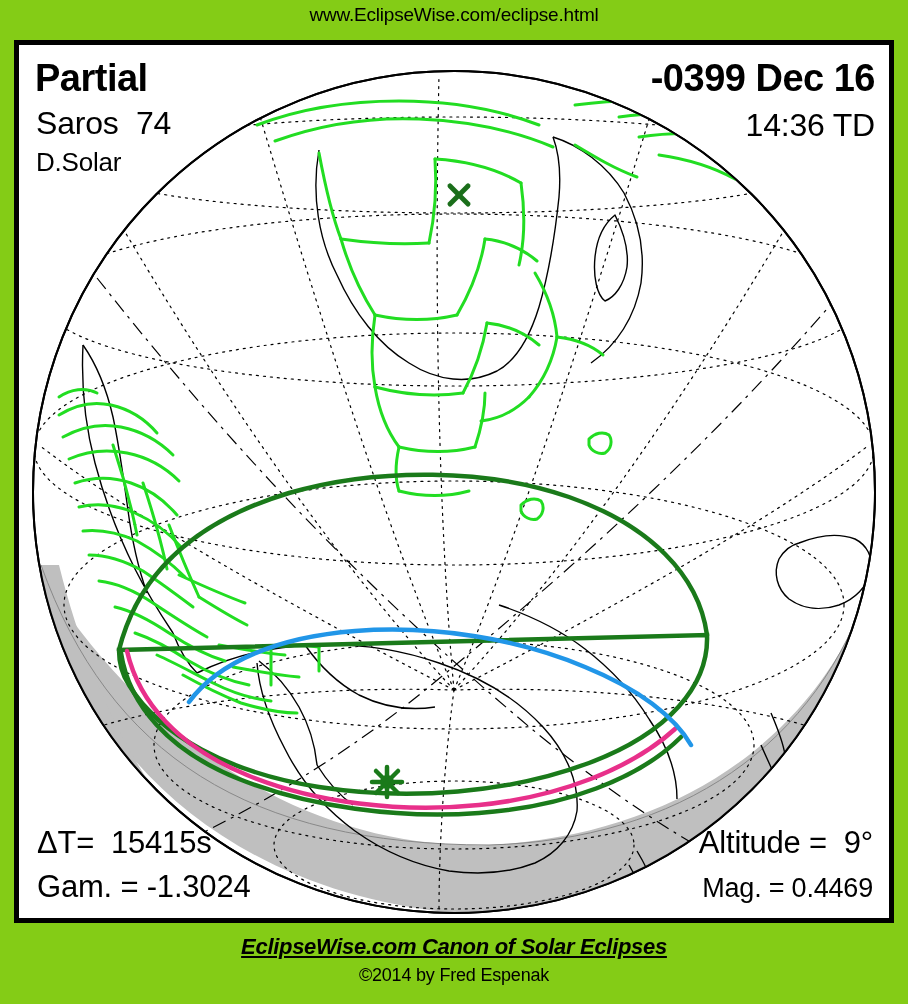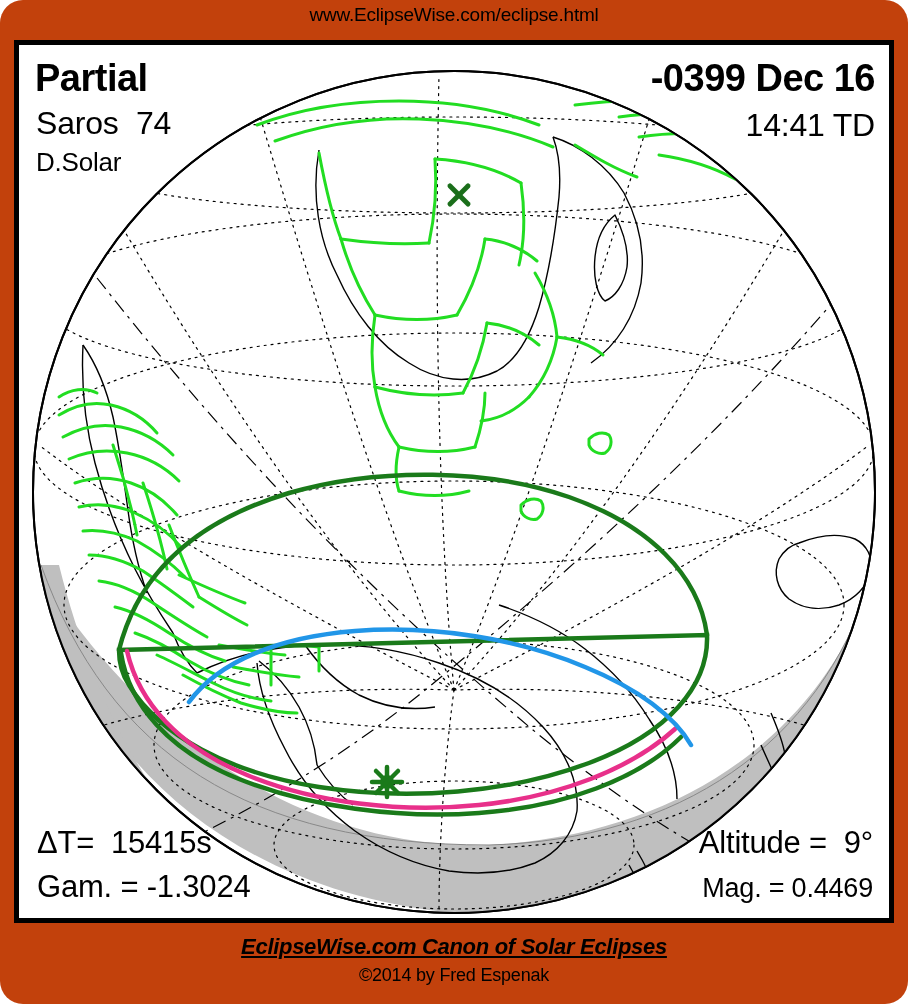--- a/index.html
+++ b/index.html
@@ -13,22 +13,21 @@
     height: 1004px;
     font-family: "Liberation Sans", sans-serif;
     color: #000000;
     overflow: hidden;
     position: relative;
   }
   #page {
     position: relative;
     width: 908px;
     height: 1004px;
-    background: #c2410c;
-    border-radius: 23px;
+    background: #84cc16;
   }
 
   
   .url-line {
     position: absolute;
     top: 4px;
     left: 0;
     width: 908px;
     text-align: center;
     font-size: 19px;
@@ -387,21 +386,21 @@
 
         </g>
 
         <circle cx="435" cy="447" r="421" fill="none" stroke="#000000" stroke-width="2"></circle>
       </svg>
 
       <div class="ov eclipse-type">Partial</div>
       <div class="ov saros">Saros  74</div>
       <div class="ov node">D.Solar</div>
       <div class="ov date">-0399 Dec 16</div>
-      <div class="ov time">14:41 TD</div>
+      <div class="ov time">14:36 TD</div>
       <div class="ov deltat">ΔT=  15415s</div>
       <div class="ov gamma">Gam. = -1.3024</div>
       <div class="ov altitude">Altitude =  9°</div>
       <div class="ov magnitude">Mag. = 0.4469</div>
 
     </div>
   </div>
 
   <div class="footer">
     <span class="footer-title">EclipseWise.com Canon of Solar Eclipses</span>

